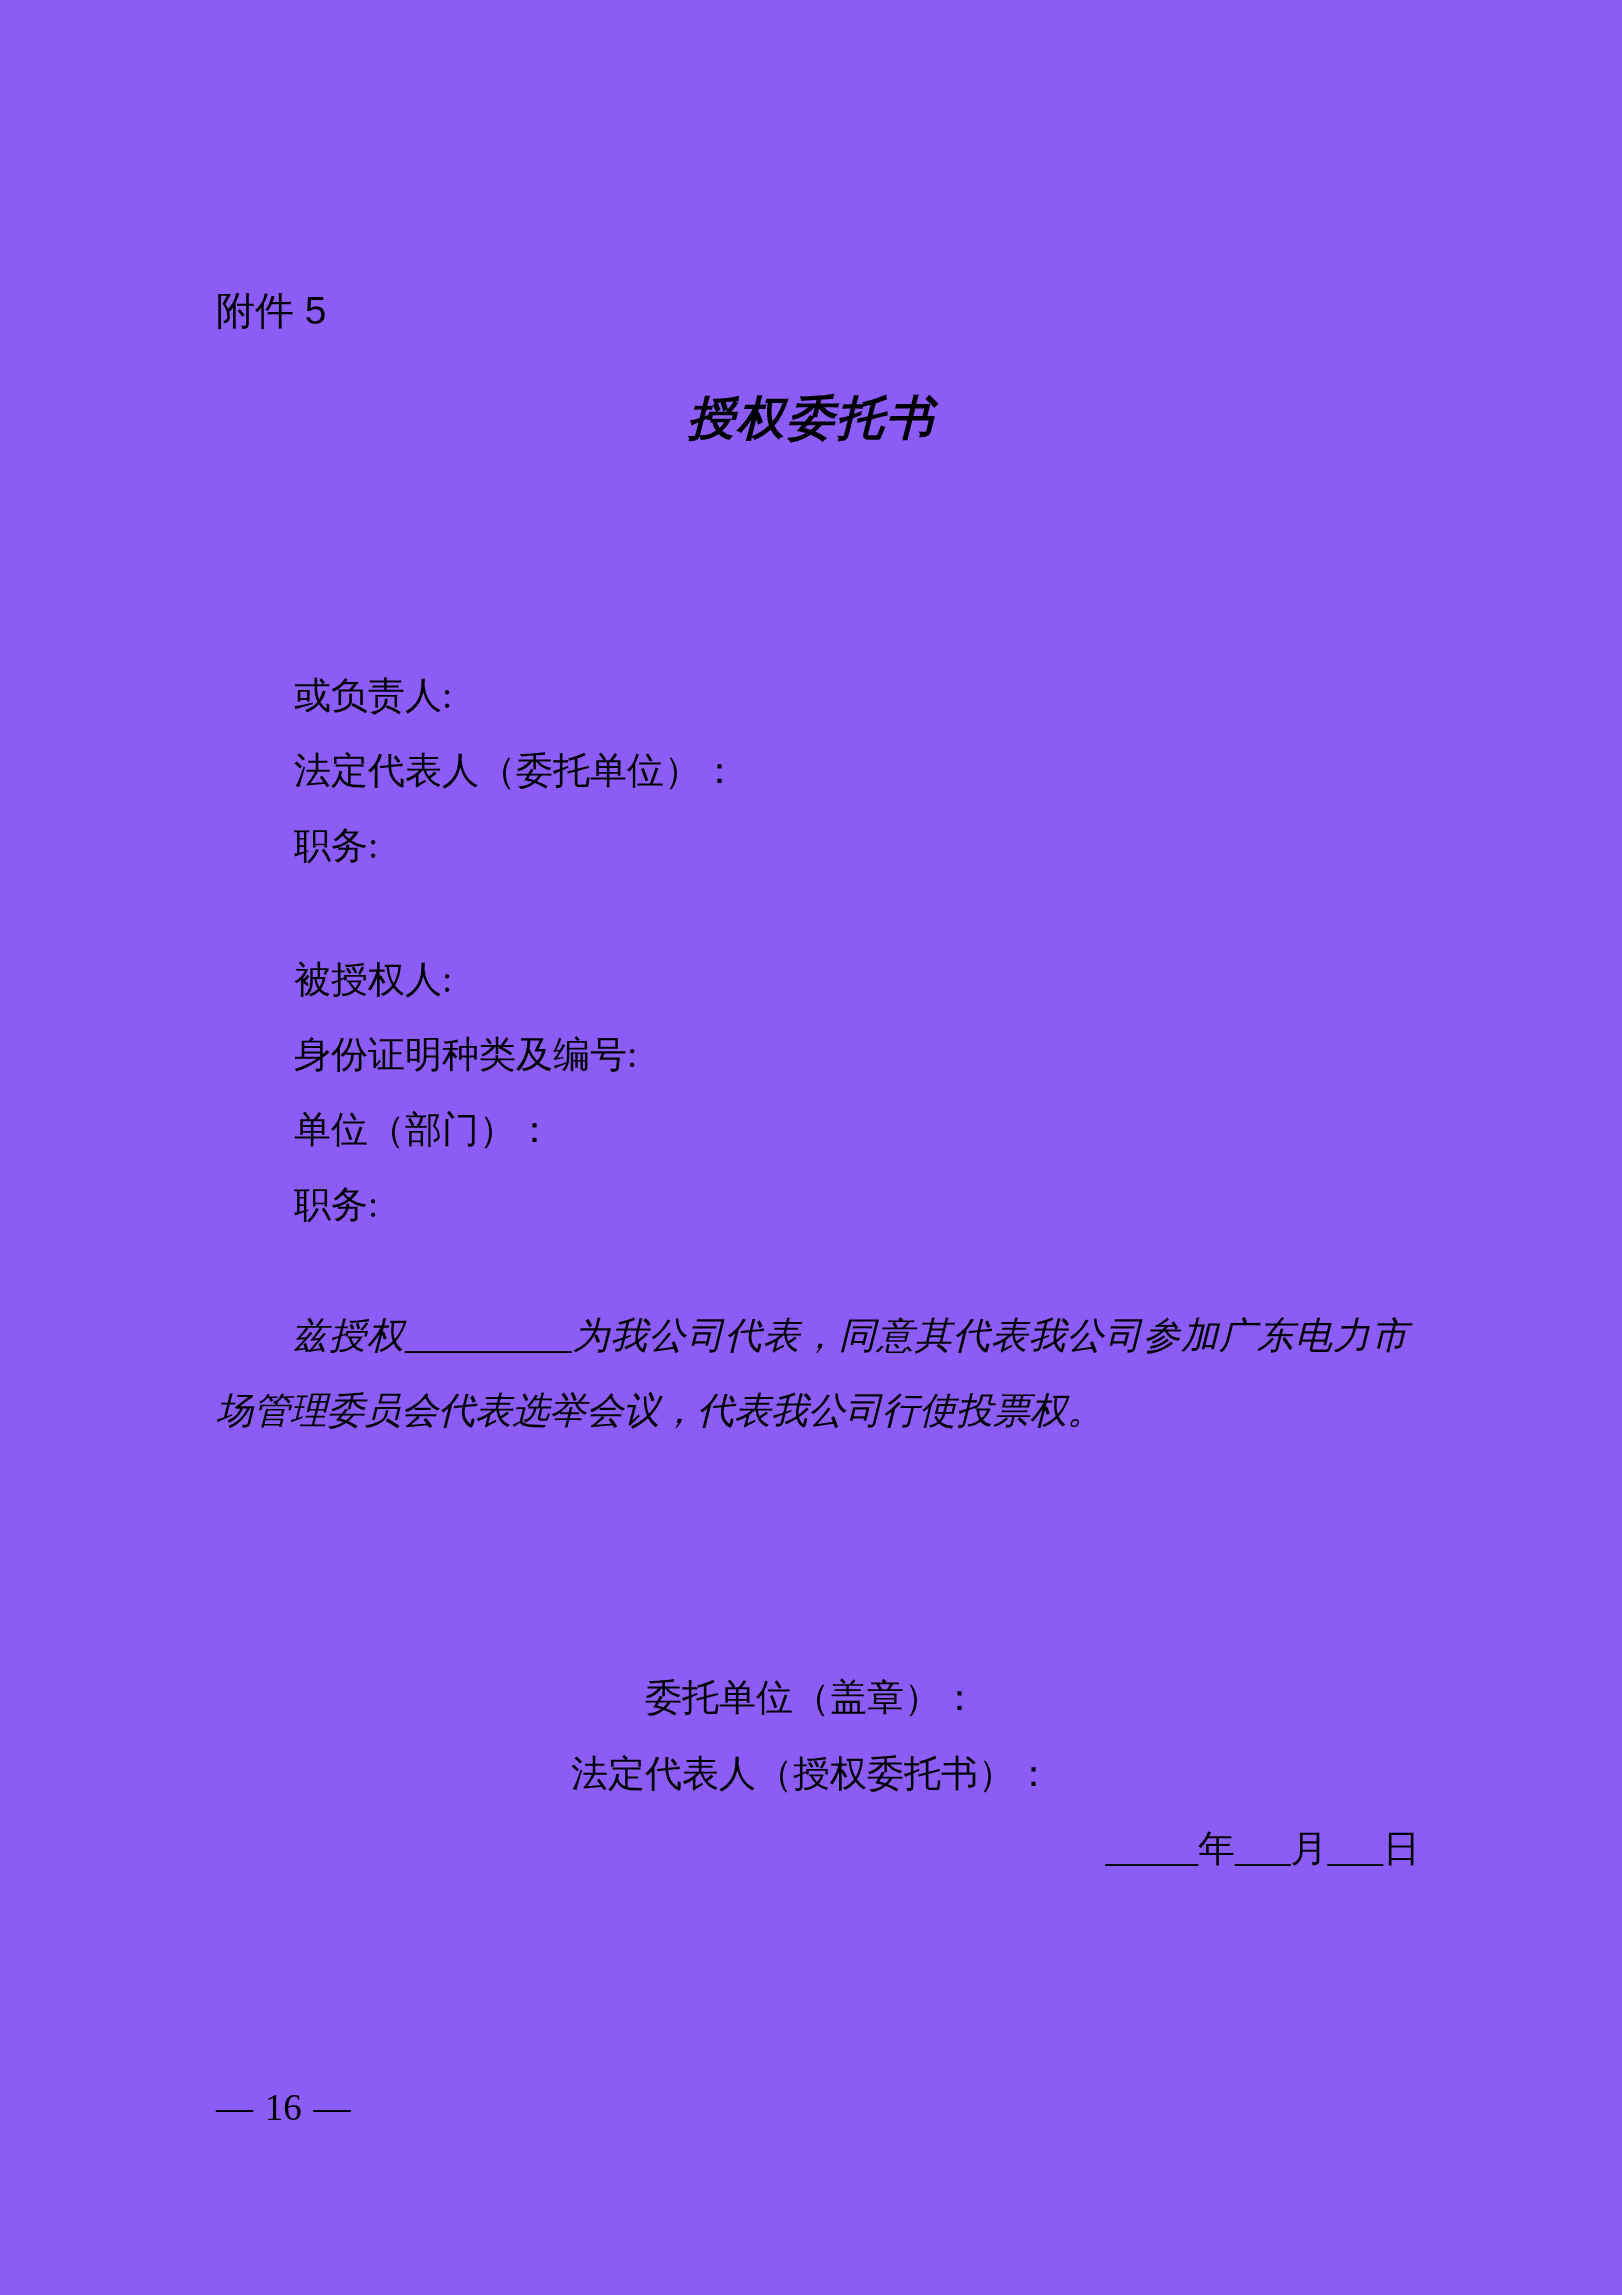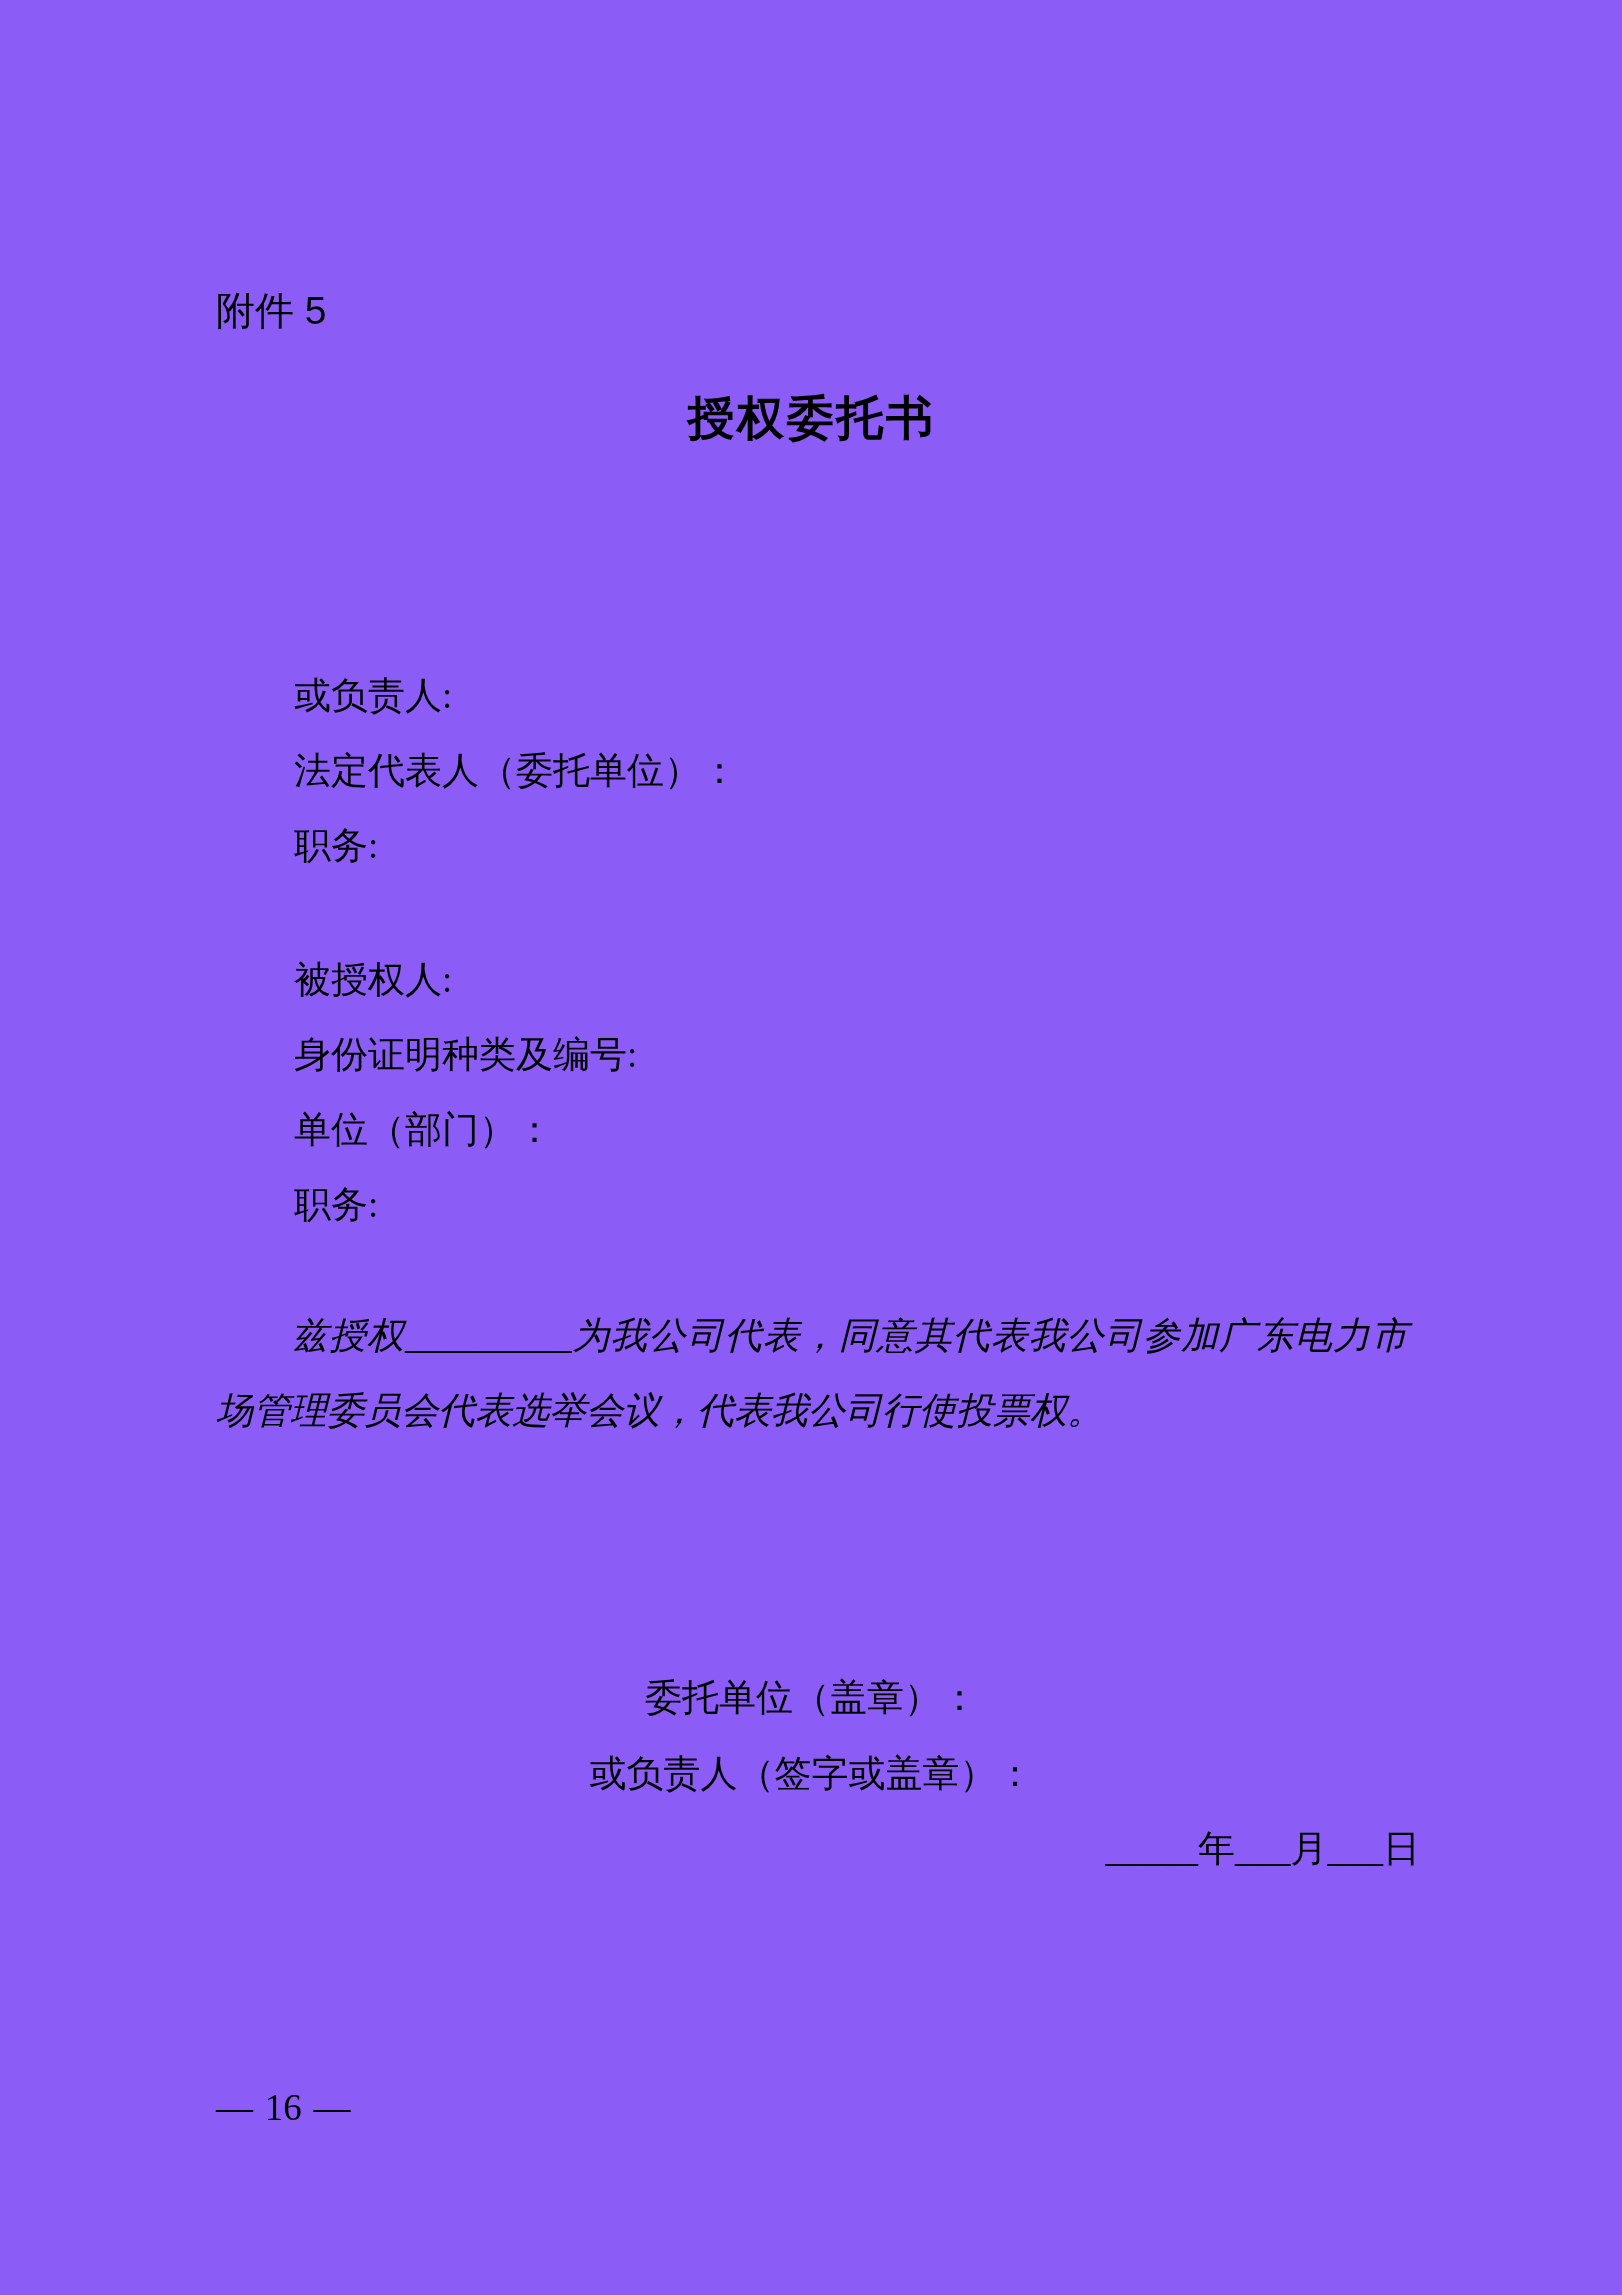--- a/index.html
+++ b/index.html
@@ -32,20 +32,21 @@
       top: 390px;
       width: 1191px;
       margin: 0;
       text-align: center;
       font-family: "Liberation Sans", "DejaVu Sans", sans-serif;
       font-weight: 700;
       font-size: 47px;
       line-height: 56px;
       letter-spacing: 2.6px;
       white-space: nowrap;
+      font-style: italic;
     }
     .field-group {
       position: absolute;
       left: 294px;
       font-size: 37px;
       line-height: 75px;
       white-space: nowrap;
     }
     .field-group.principal { top: 658px; }
     .field-group.agent     { top: 942px; }
@@ -115,21 +116,21 @@
     <div class="field-line">身份证明种类及编号:</div>
     <div class="field-line">单位（部门）：</div>
     <div class="field-line">职务:</div>
   </div>
 
   <p class="para authorization">兹授权_________为我公司代表，同意其代表我公司参加广东电力市场管理委员会代表选举会议，代表我公司行使投票权。</p>
 
 
   <div class="sig-line unit-seal">委托单位（盖章）：</div>
 
-  <div class="sig-line legal-rep">或负责人（签字或盖章）：</div>
+  <div class="sig-line legal-rep">法定代表人（授权委托书）：</div>
 
   <div class="sig-date">_____年___月___日</div>
 
   <div class="page-footer">
     <span class="dash">—</span><span class="pg-num">16</span><span class="dash">—</span>
   </div>
 
 </div>
 
 

